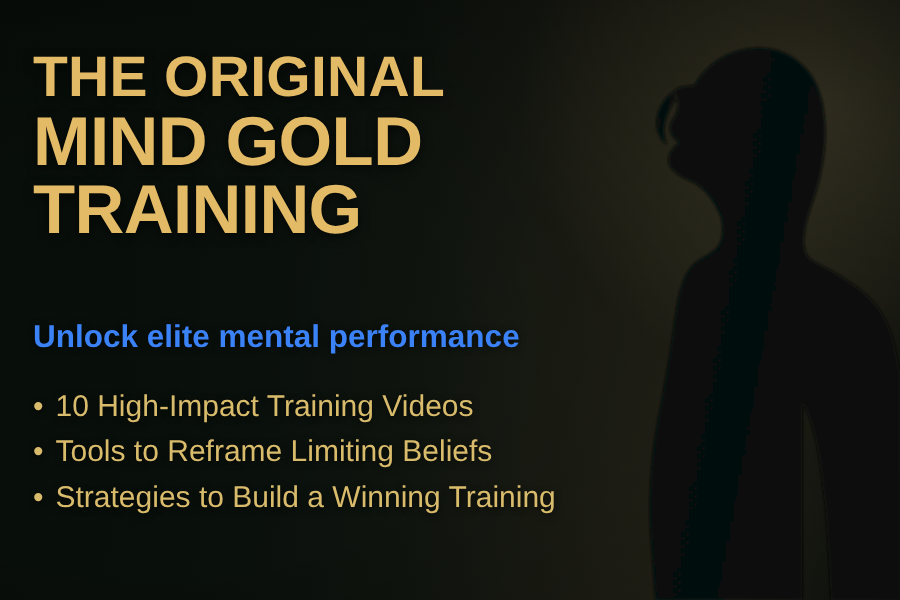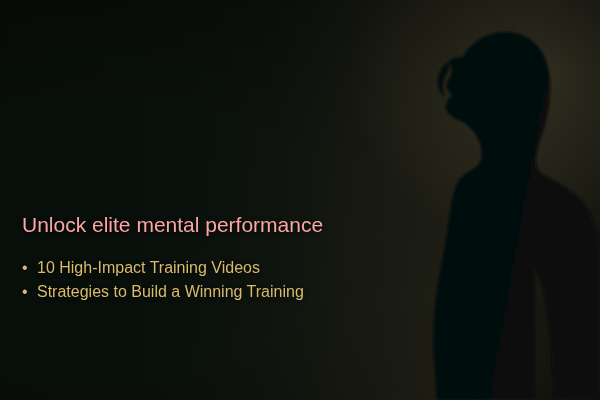--- a/index.html
+++ b/index.html
@@ -88,37 +88,37 @@
   .hl-1 { font-size: 38px; letter-spacing: 0.2px; }
   .hl-2 { font-size: 46px; letter-spacing: -0.4px; }
   .hl-3 { font-size: 46px; letter-spacing: -0.4px; }
 
   .subtitle {
     position: absolute;
     top: 213px;
     left: 0;
     margin: 0;
     font-size: 21px;
-    font-weight: 400;
-    color: #fca5a5;
+    font-weight: 700;
+    color: #3b82f6;
     white-space: nowrap;
     text-shadow: 0 1px 5px rgba(0,0,0,0.6);
   }
 
   .bullets {
     position: absolute;
     top: 256px;
     left: 0;
     margin: 0;
     padding: 0;
     list-style: none;
   }
   .bullets li {
     display: block;
-    font-size: 16px;
+    font-size: 20px;
     font-weight: 400;
     color: #d9bb6c;
     line-height: 1.52;
     white-space: nowrap;
     text-shadow: 0 1px 5px rgba(0,0,0,0.6);
   }
   .bullets li .dot {
     display: inline-block;
     width: 15px;
     color: #d9bb6c;
@@ -189,26 +189,34 @@
         C 438,75 437,81 438,86
         C 439,91 442,95 445,97
         C 443,93 442,88 443,83
         C 444,77 447,71 451,66
         Z"></path>
     </g>
   </svg>
 
   <div class="content">
 
+    <h1 class="headline">
+      <span class="hl-line hl-1">THE ORIGINAL</span>
+      <span class="hl-line hl-2">MIND GOLD</span>
+      <span class="hl-line hl-3">TRAINING</span>
+    </h1>
 
     <p class="subtitle">Unlock elite mental performance</p>
 
     <ul class="bullets">
       <li>
         <span class="dot">•</span><span>10 High-Impact Training Videos</span>
       </li>
       <li>
+        <span class="dot">•</span><span>Tools to Reframe Limiting Beliefs</span>
+      </li>
+      <li>
         <span class="dot">•</span><span>Strategies to Build a Winning Training</span>
       </li>
     </ul>
 
   </div>
 </div>
 
 </body></html>

